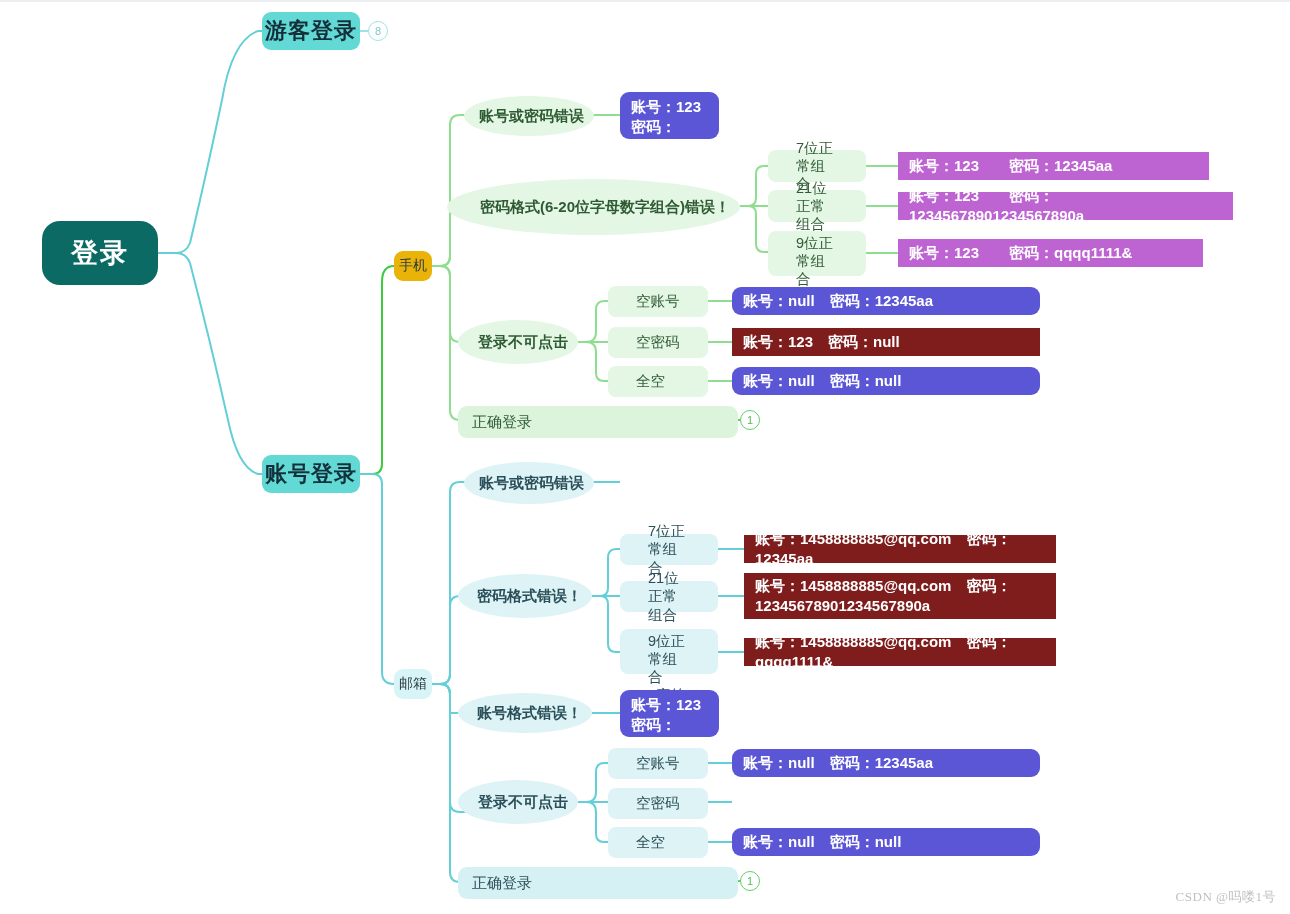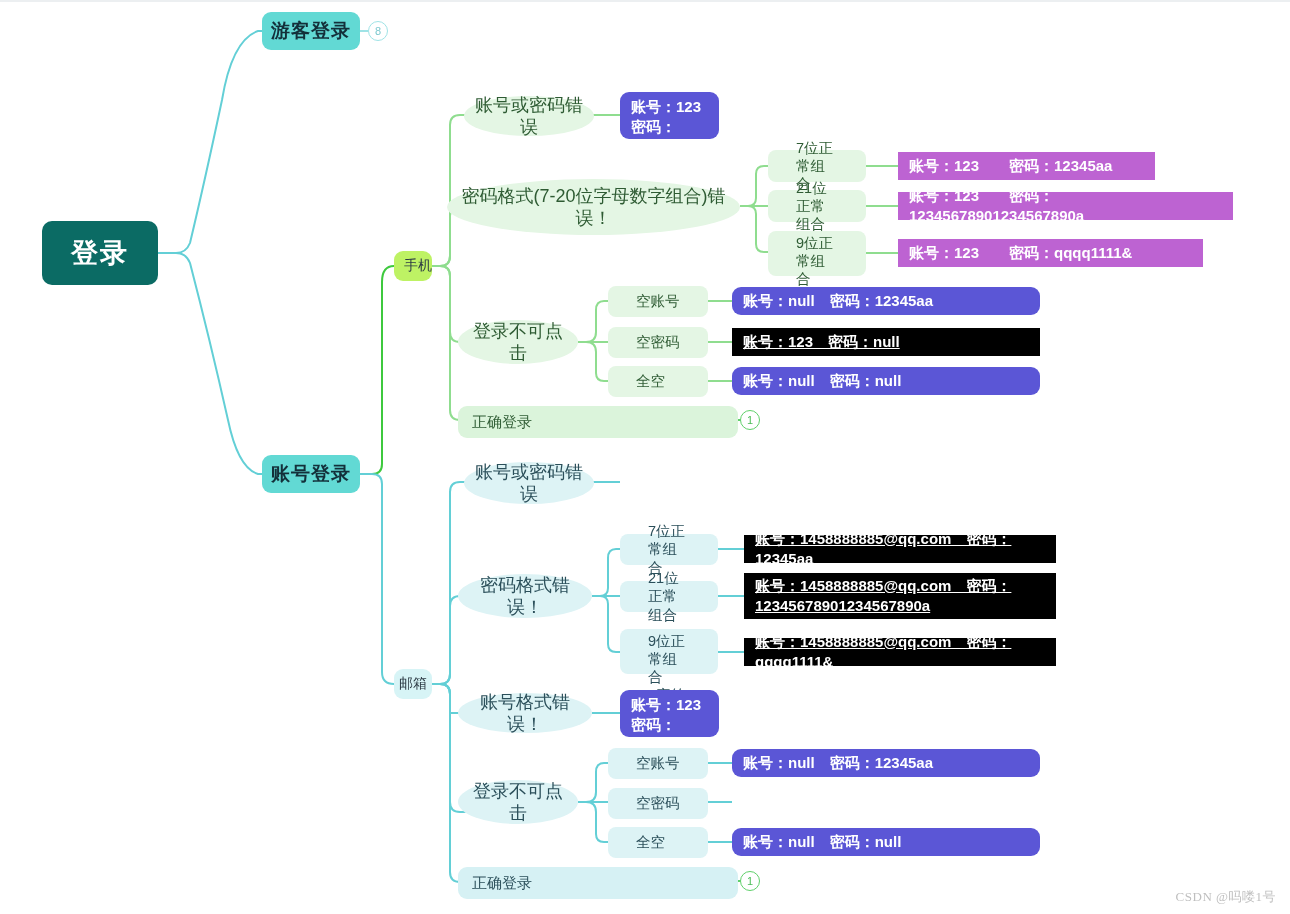--- a/index.html
+++ b/index.html
@@ -10,40 +10,40 @@
     overflow:hidden;
     position:relative;
   }
   #canvas{position:absolute;left:0;top:0;width:1290px;height:914px;}
   svg#wires{position:absolute;left:0;top:0;width:1290px;height:914px;pointer-events:none;}
 
   .node{position:absolute;box-sizing:border-box;display:flex;align-items:center;}
 
   
   .root{
-    background:#0b6b64;color:#ffffff;border-radius:10px;
+    background:#0b6b64;color:#ffffff;border-radius:18px;
     font-size:27px;font-weight:bold;letter-spacing:2px;
     justify-content:center;
   }
   
   .lvl1{
     background:#62d9d4;color:#13303a;border-radius:9px;
-    font-size:19px;font-weight:bold;justify-content:center;letter-spacing:1px;
+    font-size:22px;font-weight:bold;justify-content:center;letter-spacing:1px;
   }
   
   .tag{
     border-radius:9px;font-size:14px;justify-content:center;color:#2c3a44;
   }
-  .tag.green{background:#bef264;justify-content:flex-end;}
+  .tag.green{background:#eab308;}
   .tag.cyan{background:#d7f4f6;}
 
   
   .ellipse{
     border-radius:50%;justify-content:flex-end;text-align:center;
-    font-size:18px;line-height:1.25;padding:0 10px;
+    font-size:15px;line-height:1.25;padding:0 10px;font-weight:bold;
   }
   .ellipse.green{background:#e4f6e4;color:#2e5b33;}
   .ellipse.cyan{background:#ddf3f5;color:#2b4f5a;}
 
   
   .chip{
     border-radius:8px;font-size:14.5px;padding:0 28px;line-height:1.25;
   }
   .chip.green{background:#e4f6e4;color:#2f5c34;}
   .chip.cyan{background:#ddf3f5;color:#2b4f5a;}
@@ -55,21 +55,21 @@
   .bar.green{background:#dbf4db;}
   .bar.cyan{background:#d6f1f4;color:#2b4f5a;}
 
   
   .data{
     color:#ffffff;font-size:15px;font-weight:bold;line-height:1.35;
     padding:5px 11px;box-sizing:border-box;
   }
   .data.indigo{background:#5b56d6;border-radius:9px;}
   .data.magenta{background:#bd63d2;border-radius:0px;}
-  .data.magenta2{background:#000000;border-radius:0px;text-decoration:underline;}
+  .data.magenta2{background:#7f1d1d;border-radius:0px;}
   .data.block{display:block;}
 
   
   .badge{
     position:absolute;width:20px;height:20px;border-radius:50%;
     display:flex;align-items:center;justify-content:center;
     font-size:11px;background:#ffffff;box-sizing:border-box;
   }
   .badge.cy{border:1.5px solid #9fe3e6;color:#7cc9cf;}
   .badge.gr{border:1.5px solid #5fd06a;color:#4bbc57;}
@@ -167,27 +167,27 @@
 
   <div class="node ellipse green" style="left:464px;top:96px;width:130px;height:40px;">
     <span>账号或密码错误</span>
   </div>
   <div class="node data indigo block" style="left:620px;top:92px;width:99px;height:47px;">
     <div>账号：123</div>
     <div>密码：tttt1111</div>
   </div>
 
   <div class="node ellipse green" style="left:447px;top:179px;width:293px;height:56px;">
-    <span>密码格式(7-20位字母数字组合)错误！</span>
+    <span>密码格式(6-20位字母数字组合)错误！</span>
   </div>
 
   <div class="node chip green" style="left:768px;top:150px;width:98px;height:32px;">
     <span>7位正常组合</span>
   </div>
-  <div class="node data magenta" style="left:898px;top:152px;width:257px;height:28px;">
+  <div class="node data magenta" style="left:898px;top:152px;width:311px;height:28px;">
     <span>账号：123　　密码：12345aa</span>
   </div>
 
   <div class="node chip green" style="left:768px;top:190px;width:98px;height:32px;">
     <span>21位正常组合</span>
   </div>
   <div class="node data magenta" style="left:898px;top:192px;width:335px;height:28px;">
     <span>账号：123　　密码：12345678901234567890a</span>
   </div>
 

